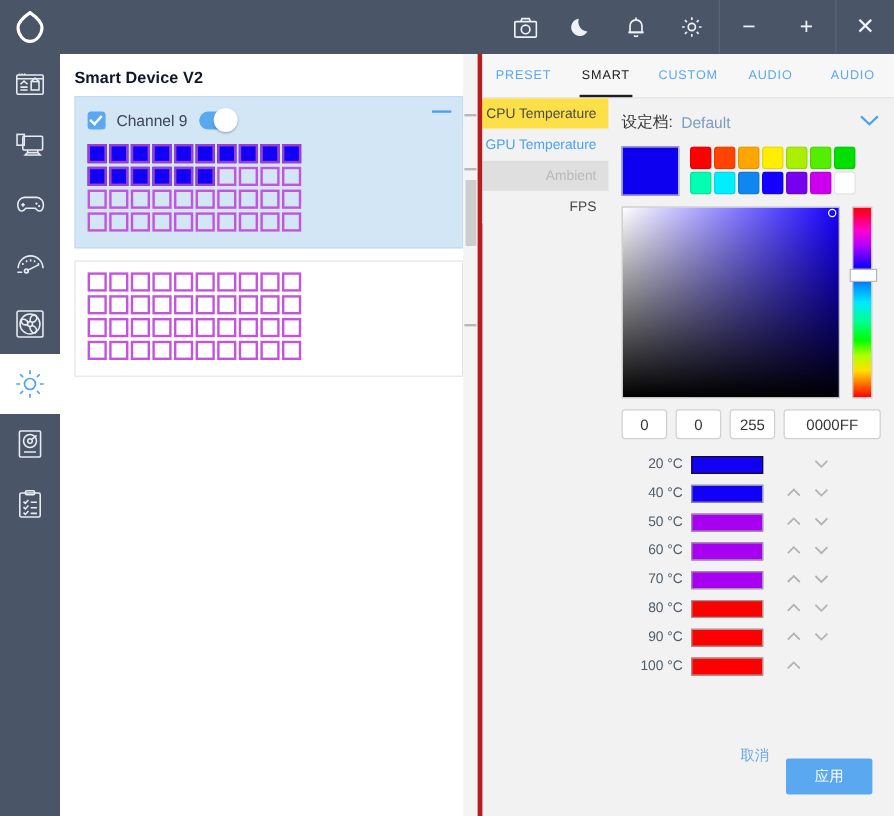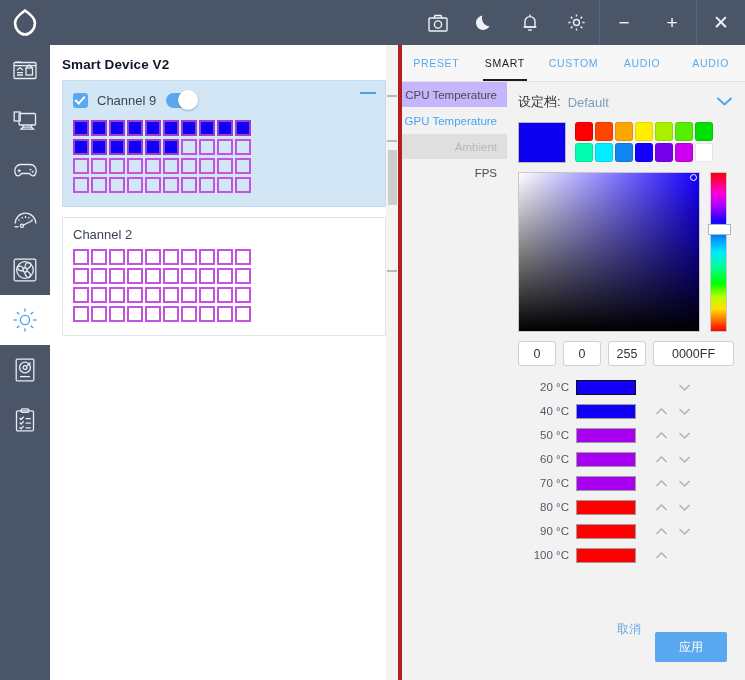--- a/index.html
+++ b/index.html
@@ -145,21 +145,21 @@
   .tab.active:after {
     content: ""; position: absolute; left: 12px; right: 12px; bottom: 0;
     height: 2px; background: #1d1d1d;
   }
 
   .rp-body { display: flex; height: 598px; }
   .srclist { width: 117px; padding-top: 0; }
   .src-item {
     height: 26px; display: flex; align-items: center; justify-content: flex-end;
     padding-right: 10px; font-size: 11.5px; color: #4a4a4a;
-    background: #c4b5fd; border-bottom: 1px solid #f2f2f2;
+    background: #fde047; border-bottom: 1px solid #f2f2f2;
   }
   .src-item.sel { color: #4aa3f0; background: #f2f2f2; }
   .src-item.dim { color: #b8b8b8; background: #dfdfdf; }
   .src-item.plain { background: #f2f2f2; }
 
   .ctrls { flex: 1; padding: 9px 11px 0 11px; }
 
   .preset-row { display: flex; align-items: center; height: 22px; }
   .preset-k { font-size: 13px; color: #333; }
   .preset-v { font-size: 13px; color: #7d9cc4; margin-left: 7px; }
@@ -431,21 +431,20 @@
             <div class="led"></div>
             <div class="led"></div>
             <div class="led"></div>
             <div class="led"></div>
           </div>
       </div>
 
     </div>
 
     <div class="device-card2">
-      <div class="ch2-label">Channel 2</div>
       <div class="led-grid" style="margin-top:0">
         <div class="led-row">
             <div class="led"></div>
             <div class="led"></div>
             <div class="led"></div>
             <div class="led"></div>
             <div class="led"></div>
             <div class="led"></div>
             <div class="led"></div>
             <div class="led"></div>

